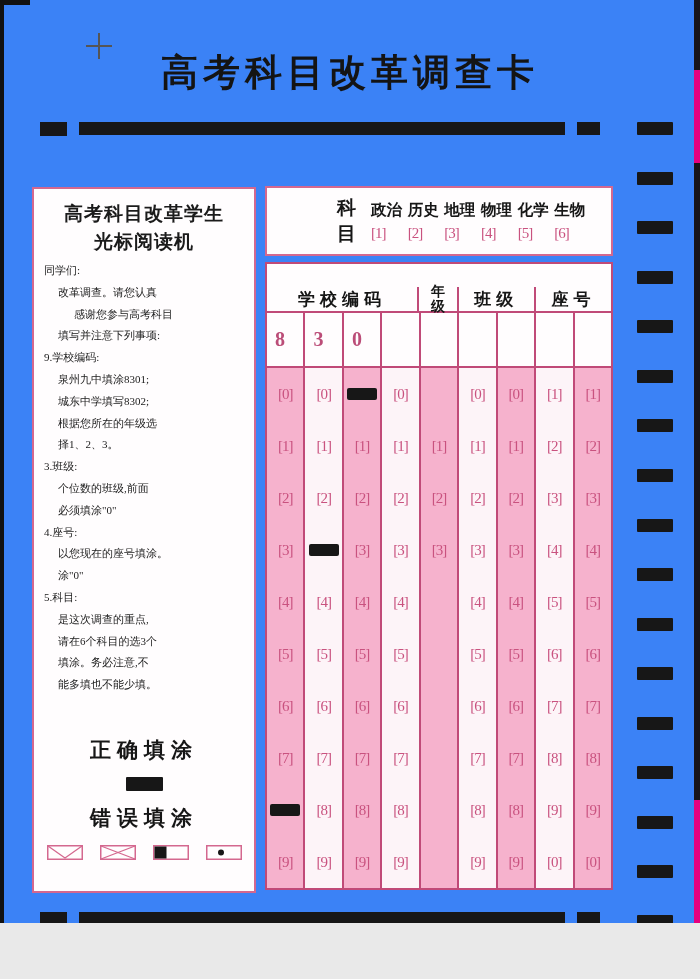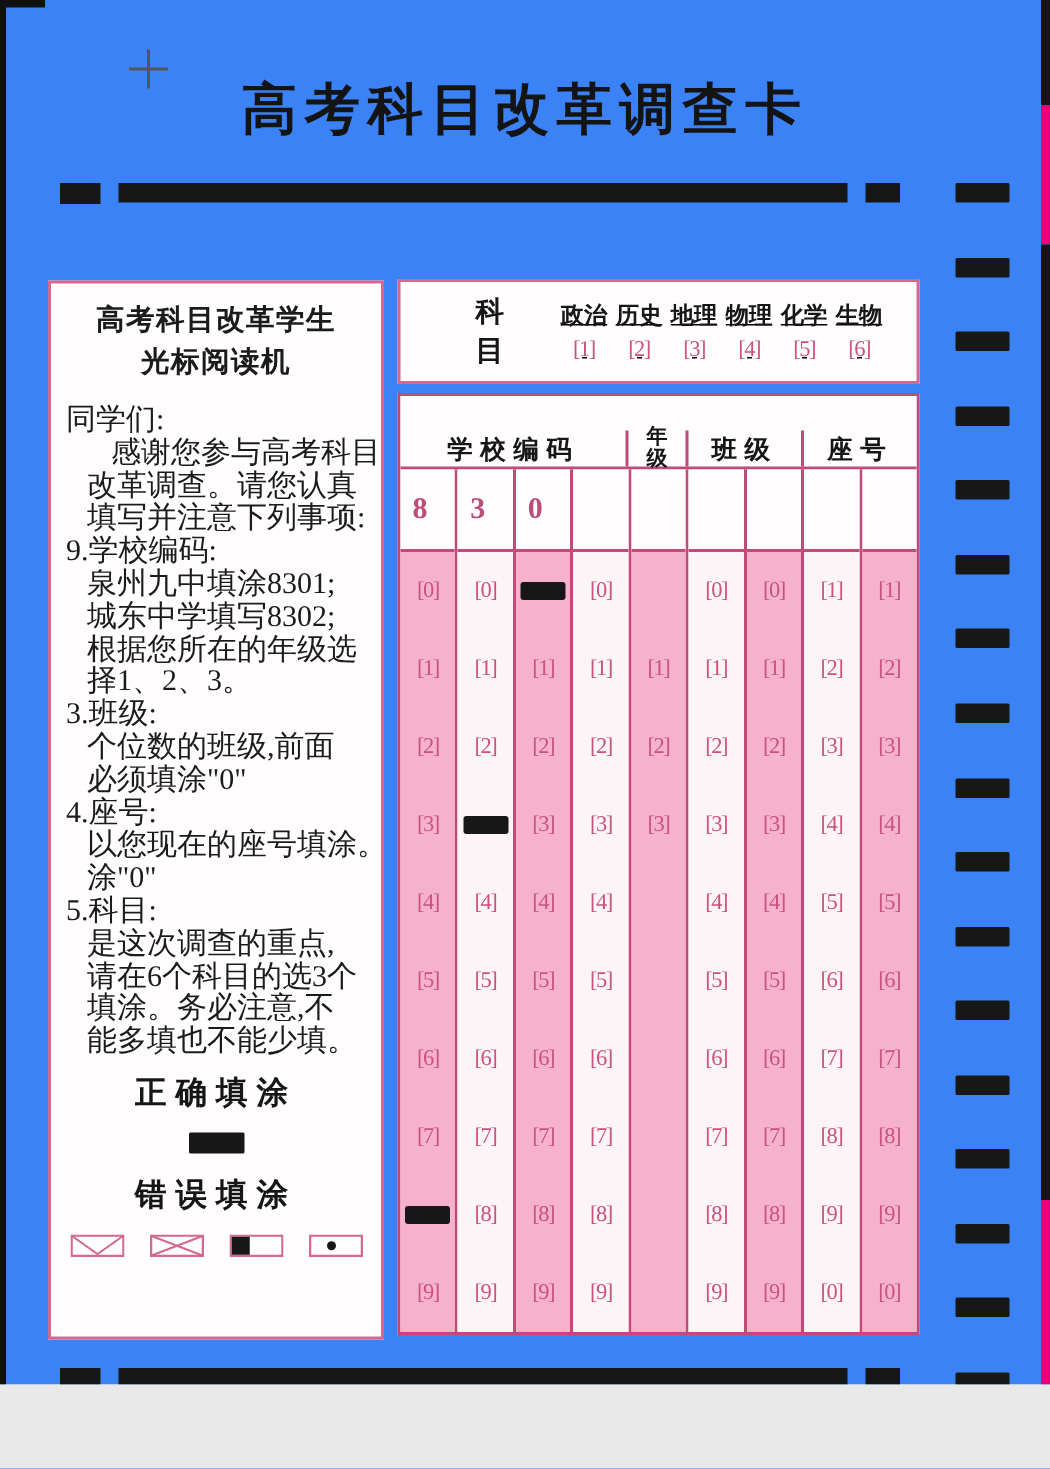--- a/index.html
+++ b/index.html
@@ -39,43 +39,43 @@
   .row-top{top:122px;}
   .row-bottom{top:912px;}
   
   .timing-mark{position:absolute;left:637px;width:36px;height:13px;background:var(--mark-black);border-radius:1px;}
   
   .left-panel{
     position:absolute;left:32px;top:187px;width:224px;height:706px;
     border:2px solid var(--box-pink);background:#fffdfe;padding:11px 8px 0 8px;
   }
   .panel-title{ text-align:center;font-size:19px;font-weight:bold;color:#1b1b1b;line-height:28px;letter-spacing:1px;}
-  .instr-body{margin-top:14px;font-size:20px;color:#1b1b1b;line-height:21.8px;}
+  .instr-body{margin-top:4px;font-size:11px;color:#1b1b1b;line-height:21.8px;}
   .instr-line{white-space:nowrap;}
   .ind-0{padding-left:2px;}
   .ind-1{padding-left:16px;}
   .ind-2{padding-left:32px;}
   .correct-label,.wrong-label{
     text-align:center;font-size:21px;font-weight:bold;color:#161616;letter-spacing:6px;
   }
-  .correct-label{margin-top:8px;}
+  .correct-label{margin-top:40px;}
   .wrong-label{margin-top:13px;}
   .correct-mark{width:37px;height:14px;background:var(--mark-black);margin:13px auto 0 auto;border-radius:1px;}
   .wrong-examples{margin-top:13px;display:flex;justify-content:center;gap:17px;}
   .wrong-examples svg{display:block;}
   
   .subject-box{
     position:absolute;left:265px;top:186px;width:348px;height:70px;
     border:2px solid var(--box-pink);background:#fffdfe;display:flex;align-items:center;
   }
   .subject-label{
-    width:102px;text-align:center;font-size:19px;font-weight:bold;color:#161616;letter-spacing:13px;padding-left:30px;
+    width:102px;text-align:right;font-size:19px;font-weight:bold;color:#161616;letter-spacing:13px;padding-left:30px;
   }
   .subject-cols{flex:1;display:flex;padding:0 20px 0 2px;}
-  .subj-col{flex:1;text-align:center;text-decoration:underline;}
+  .subj-col{flex:1;}
   .subj-name{font-size:15.5px;font-weight:bold;color:#161616;white-space:nowrap;}
   .subj-bubble{font-size:15px;color:var(--bubble-pink);margin-top:4px;letter-spacing:-1px;}
   
   .answer-grid{
     position:absolute;left:265px;top:262px;width:348px;height:628px;
     border:2px solid var(--line-pink);background:var(--pink-bg-light);
     display:flex;flex-direction:column;
   }
   .grid-header-row{display:flex;height:49px;border-bottom:2px solid var(--line-pink);background:#fffdfe;}
   .hdr-cell{
@@ -144,22 +144,22 @@
       <div class="timing-mark" style="top: 915px;"></div>
     </div>
 
   <div class="left-panel">
     <div class="panel-title">
       <div>高考科目改革学生</div>
       <div>光标阅读机</div>
     </div>
     <div class="instr-body" id="instr-body">
         <div class="instr-line ind-0">同学们:</div>
+        <div class="instr-line ind-1">改革调查。请您认真</div>
         <div class="instr-line ind-2">感谢您参与高考科目</div>
-        <div class="instr-line ind-1">改革调查。请您认真</div>
         <div class="instr-line ind-1">填写并注意下列事项:</div>
         <div class="instr-line ind-0">9.学校编码:</div>
         <div class="instr-line ind-1">泉州九中填涂8301;</div>
         <div class="instr-line ind-1">城东中学填写8302;</div>
         <div class="instr-line ind-1">根据您所在的年级选</div>
         <div class="instr-line ind-1">择1、2、3。</div>
         <div class="instr-line ind-0">3.班级:</div>
         <div class="instr-line ind-1">个位数的班级,前面</div>
         <div class="instr-line ind-1">必须填涂"0"</div>
         <div class="instr-line ind-0">4.座号:</div>

